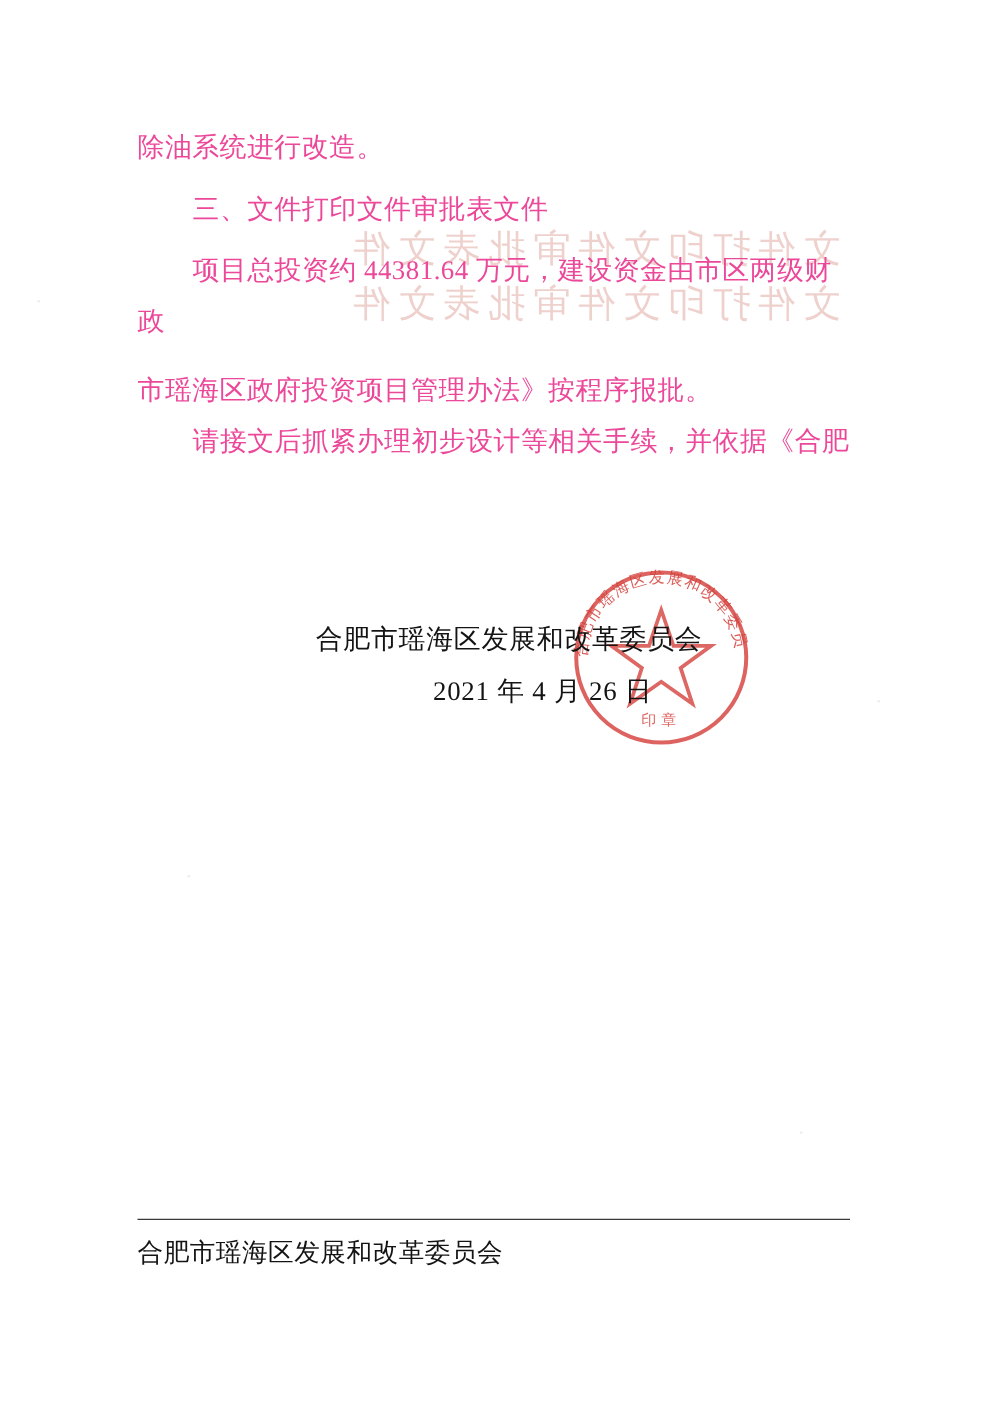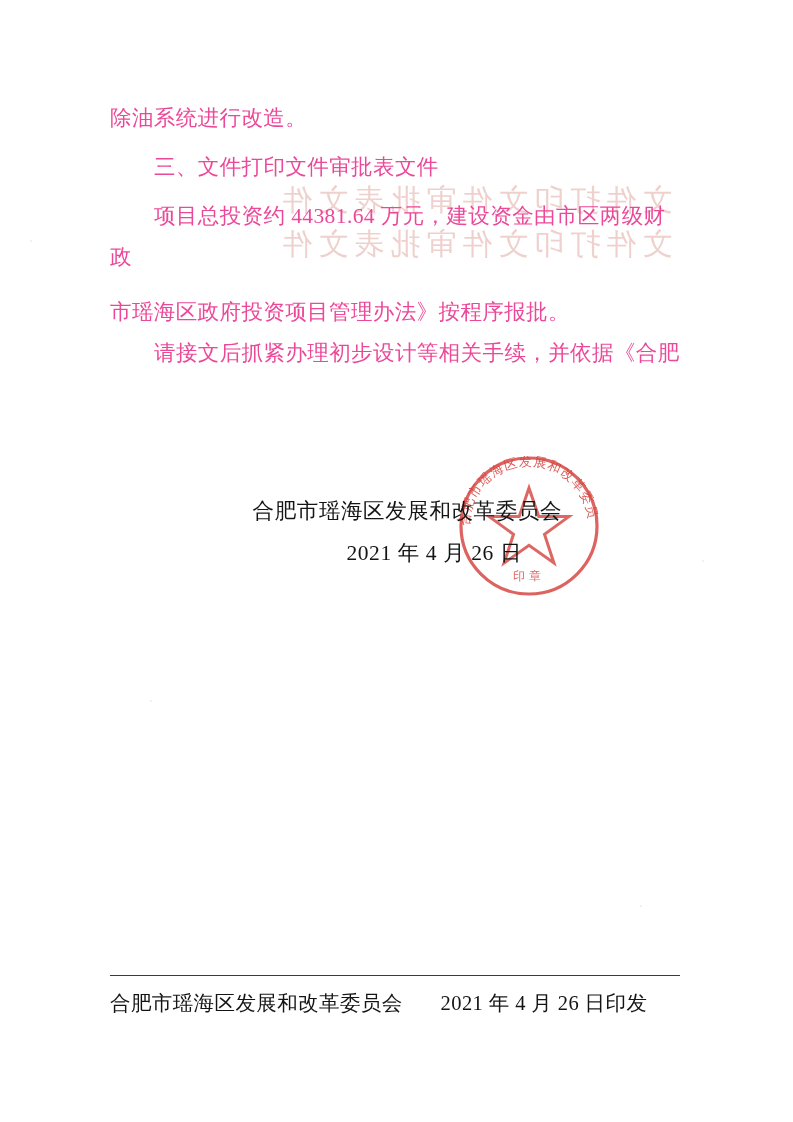--- a/index.html
+++ b/index.html
@@ -177,21 +177,20 @@
   </div>
 
   <div class="signature">
     <div class="sig-line">合肥市瑶海区发展和改革委员会</div>
     <div class="sig-line sig-date">2021 年 4 月 26 日</div>
   </div>
 
   <div class="footer-rule"></div>
   <div class="footer">
     <span class="footer-left">合肥市瑶海区发展和改革委员会</span>
-    <span class="footer-right">2021 年 4 月 26 日印发</span>
   </div>
 
   <div class="speck" style="left:30px;  top:240px;  width:2px; height:2px;"></div>
   <div class="speck" style="left:702px; top:560px;  width:2px; height:2px;"></div>
   <div class="speck" style="left:640px; top:905px;  width:2px; height:2px;"></div>
   <div class="speck" style="left:150px; top:700px;  width:2px; height:2px;"></div>
 
 </div>
 
 </body></html>

